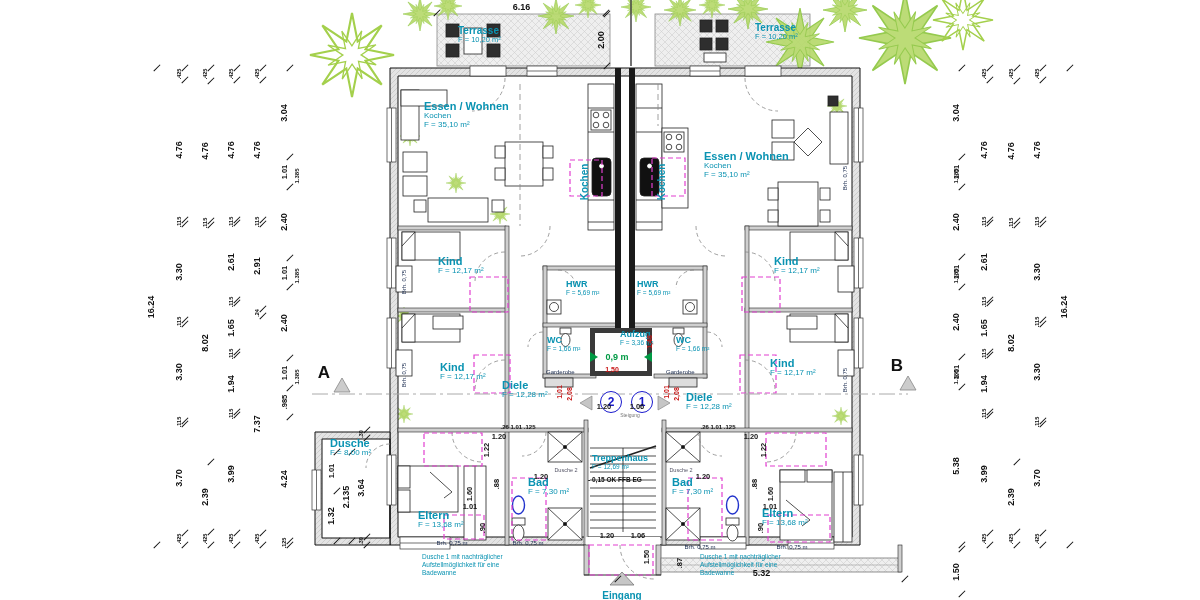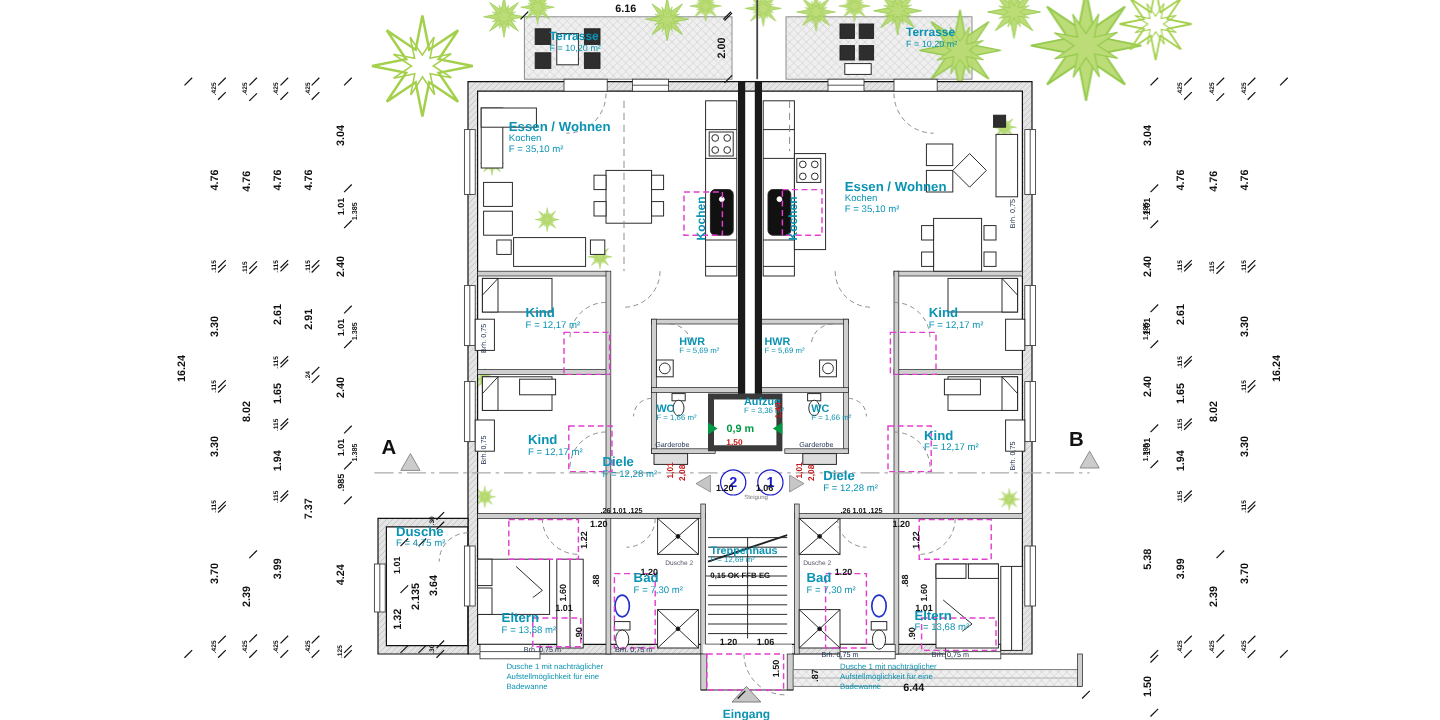--- a/index.html
+++ b/index.html
@@ -369,21 +369,21 @@
     <div class="ann room" style="left: 440px; top: 372px; transform: translate(0px, -50%);"><div class="t">Kind</div><div class="area">F = 12,17 m²</div></div>
     <div class="ann room" style="left: 774px; top: 266px; transform: translate(0px, -50%);"><div class="t">Kind</div><div class="area">F = 12,17 m²</div></div>
     <div class="ann room" style="left: 770px; top: 368px; transform: translate(0px, -50%);"><div class="t">Kind</div><div class="area">F = 12,17 m²</div></div>
     <div class="ann room rs" style="left: 566px; top: 288px; transform: translate(0px, -50%);"><div class="t">HWR</div><div class="area">F = 5,69 m²</div></div>
     <div class="ann room rs" style="left: 637px; top: 288px; transform: translate(0px, -50%);"><div class="t">HWR</div><div class="area">F = 5,69 m²</div></div>
     <div class="ann room rs" style="left: 547px; top: 344px; transform: translate(0px, -50%);"><div class="t">WC</div><div class="area">F = 1,66 m²</div></div>
     <div class="ann room rs" style="left: 676px; top: 344px; transform: translate(0px, -50%);"><div class="t">WC</div><div class="area">F = 1,66 m²</div></div>
     <div class="ann room rs" style="left: 620px; top: 338px; transform: translate(0px, -50%);"><div class="t">Aufzug</div><div class="area">F = 3,36 m²</div></div>
     <div class="ann room" style="left: 502px; top: 390px; transform: translate(0px, -50%);"><div class="t">Diele</div><div class="area">F = 12,28 m²</div></div>
     <div class="ann room" style="left: 686px; top: 402px; transform: translate(0px, -50%);"><div class="t">Diele</div><div class="area">F = 12,28 m²</div></div>
-    <div class="ann room" style="left: 330px; top: 448px; transform: translate(0px, -50%);"><div class="t">Dusche</div><div class="area">F = 4,75 m²</div></div>
+    <div class="ann room" style="left: 330px; top: 448px; transform: translate(0px, -50%);"><div class="t">Dusche</div><div class="area">F = 8,00 m²</div></div>
     <div class="ann room" style="left: 418px; top: 520px; transform: translate(0px, -50%);"><div class="t">Eltern</div><div class="area">F = 13,68 m²</div></div>
     <div class="ann room" style="left: 762px; top: 518px; transform: translate(0px, -50%);"><div class="t">Eltern</div><div class="area">F = 13,68 m²</div></div>
     <div class="ann room" style="left: 528px; top: 487px; transform: translate(0px, -50%);"><div class="t">Bad</div><div class="area">F = 7,30 m²</div></div>
     <div class="ann room" style="left: 672px; top: 487px; transform: translate(0px, -50%);"><div class="t">Bad</div><div class="area">F = 7,30 m²</div></div>
     <div class="ann room rs" style="left: 592px; top: 462px; transform: translate(0px, -50%);"><div class="t">Treppenhaus</div><div class="area">F = 12,69 m²</div></div>
     <div class="ann tinyb" style="left: 546px; top: 372px; transform: translate(0px, -50%);">
       <div class="t">Garderobe</div>
     </div>
     <div class="ann tinyb" style="left: 666px; top: 372px; transform: translate(0px, -50%);">
       <div class="t">Garderobe</div>
@@ -737,15 +737,15 @@
     <div class="cline v" style="left: 607px; top: 14px; height: 52px;"></div>
     <div class="tickm" style="left: 607px; top: 14px;"></div>
     <div class="clab" style="left: 601px; top: 40px; font-size: 9px; transform: translate(-50%, -50%) rotate(-90deg);">2.00</div>
     <div class="tickm" style="left: 607px; top: 66px;"></div>
     <div class="cline h" style="left: 437px; top: 13px; width: 169px;"></div>
     <div class="tickm" style="left: 437px; top: 13px;"></div>
     <div class="clab" style="left: 521.5px; top: 7px; font-size: 9px; transform: translate(-50%, -50%);">6.16</div>
     <div class="tickm" style="left: 606px; top: 13px;"></div>
     <div class="cline h" style="left: 618px; top: 579px; width: 287px;"></div>
     <div class="tickm" style="left: 618px; top: 579px;"></div>
-    <div class="clab" style="left: 761.5px; top: 573px; font-size: 9px; transform: translate(-50%, -50%);">6.44</div>
+    <div class="clab" style="left: 761.5px; top: 573px; font-size: 9px; transform: translate(-50%, -50%);">5.32</div>
     <div class="tickm" style="left: 905px; top: 579px;"></div>
   </div>
 
 </body></html>

